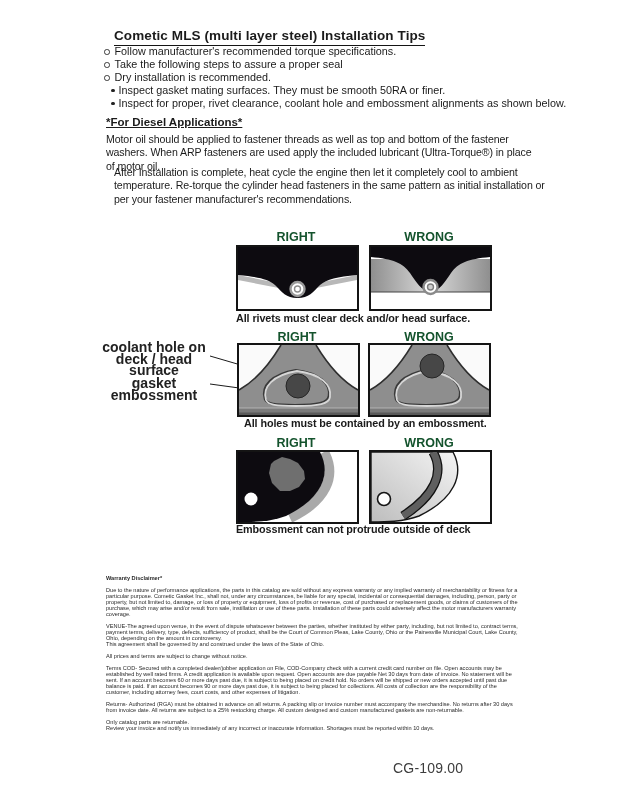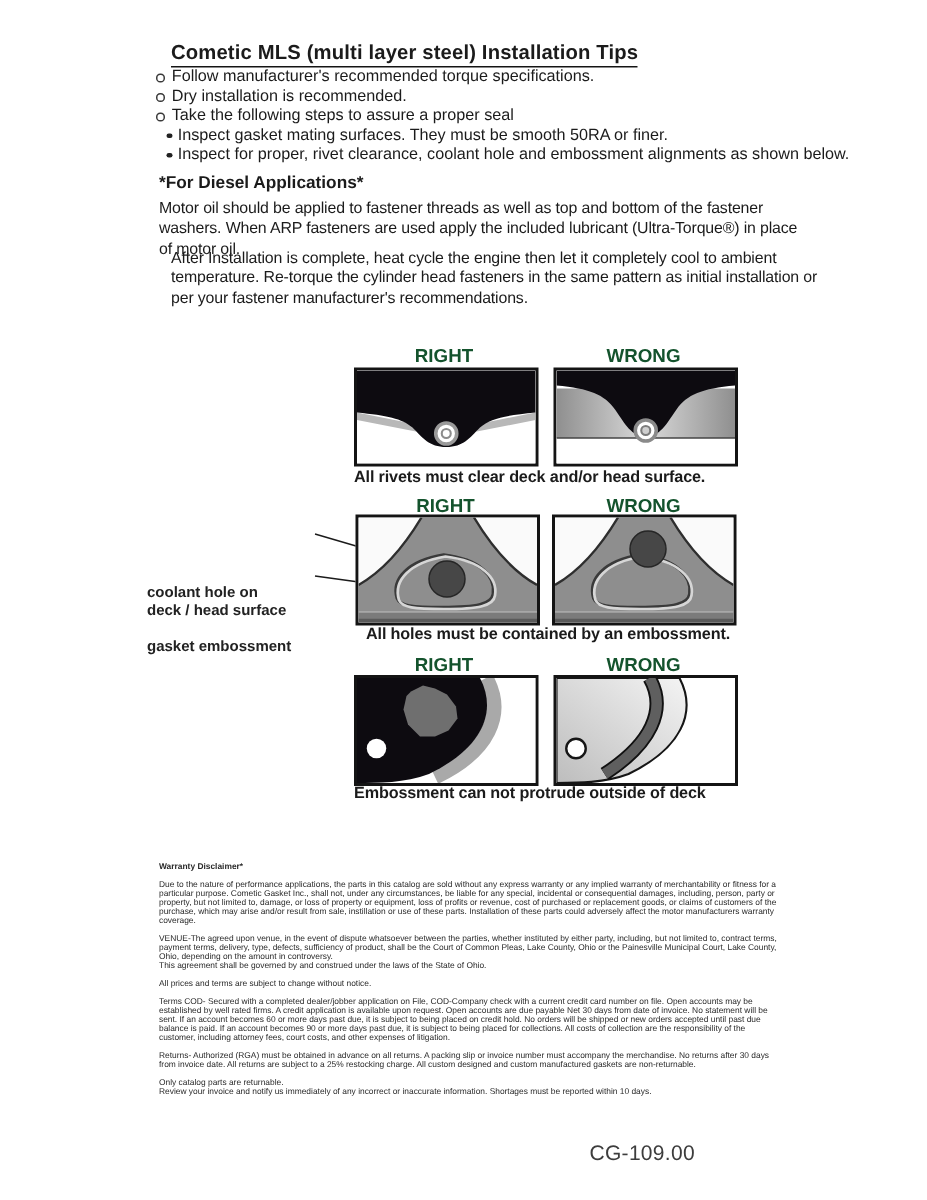--- a/index.html
+++ b/index.html
@@ -10,27 +10,27 @@
   .abs { position:absolute; }
   .title {
     font-weight:bold; font-size:13.5px; letter-spacing:0.1px;
     border-bottom:1.5px solid #141414; padding-bottom:2px; display:inline-block;
   }
   .bullets { font-size:10.8px; line-height:13px; }
   .b-row { display:flex; align-items:flex-start; }
   .o-marker { width:3.5px; height:3.5px; border:1px solid #3a3a3a; border-radius:50%; margin:4px 5px 0 0; flex:none; }
   .dot-marker { width:3.5px; height:3.5px; background:#222; border-radius:50%; margin:4.5px 4px 0 0; flex:none; }
   .sub { margin-left:7px; }
-  .h2 { font-weight:bold; font-size:11.5px; }
+  .h2 { font-weight:bold; font-size:11.5px;text-decoration:underline; }
   .para { font-size:10.6px; line-height:13.4px; width:434px; letter-spacing:-0.1px; }
   .rw-label { font-weight:bold; font-size:12.5px; text-align:center; width:120px; color:#14532d; }
   .dbox { border:2px solid #141414; width:119px; background:#fff; font-size:0; }
   .dbox svg { display:block; }
   .caption { font-weight:bold; font-size:10.8px; letter-spacing:-0.1px; line-height:13px; }
-  .dlabel { font-weight:bold; font-size:10px; line-height:11.5px; text-align:left; width:112px; color:#222;margin-top:48px; }
+  .dlabel { font-weight:bold; font-size:14px; line-height:11.5px; text-align:center; width:112px; color:#222; }
   .fine { font-size:5.6px; line-height:6.15px; width:415px; color:#2a2a2a; }
   .fine p { margin:0 0 5.5px 0; }
   .fine p.nb { margin:0; }
   .fine-h { font-weight:bold; }
   .footer-code { font-size:14px; color:#3d3d3d; letter-spacing:0.2px; }
 </style>
 </head>
 <body>
 
 <div id="page">
@@ -39,25 +39,25 @@
     <span class="title">Cometic MLS (multi layer steel) Installation Tips</span>
   </div>
 
   <div class="abs bullets" style="left:104px; top:45px;">
     <div class="b-row">
       <span class="o-marker"></span>
       <span>Follow manufacturer's recommended torque specifications.</span>
     </div>
     <div class="b-row">
       <span class="o-marker"></span>
-      <span>Dry installation is recommended.</span>
+      <span>Take the following steps to assure a proper seal</span>
     </div>
     <div class="b-row">
       <span class="o-marker"></span>
-      <span>Take the following steps to assure a proper seal</span>
+      <span>Dry installation is recommended.</span>
     </div>
     <div class="b-row sub">
       <span class="dot-marker"></span>
       <span>Inspect gasket mating surfaces.  They must be smooth 50RA or finer.</span>
     </div>
     <div class="b-row sub">
       <span class="dot-marker"></span>
       <span>Inspect for proper, rivet clearance, coolant hole and embossment alignments as shown below.</span>
     </div>
   </div>

